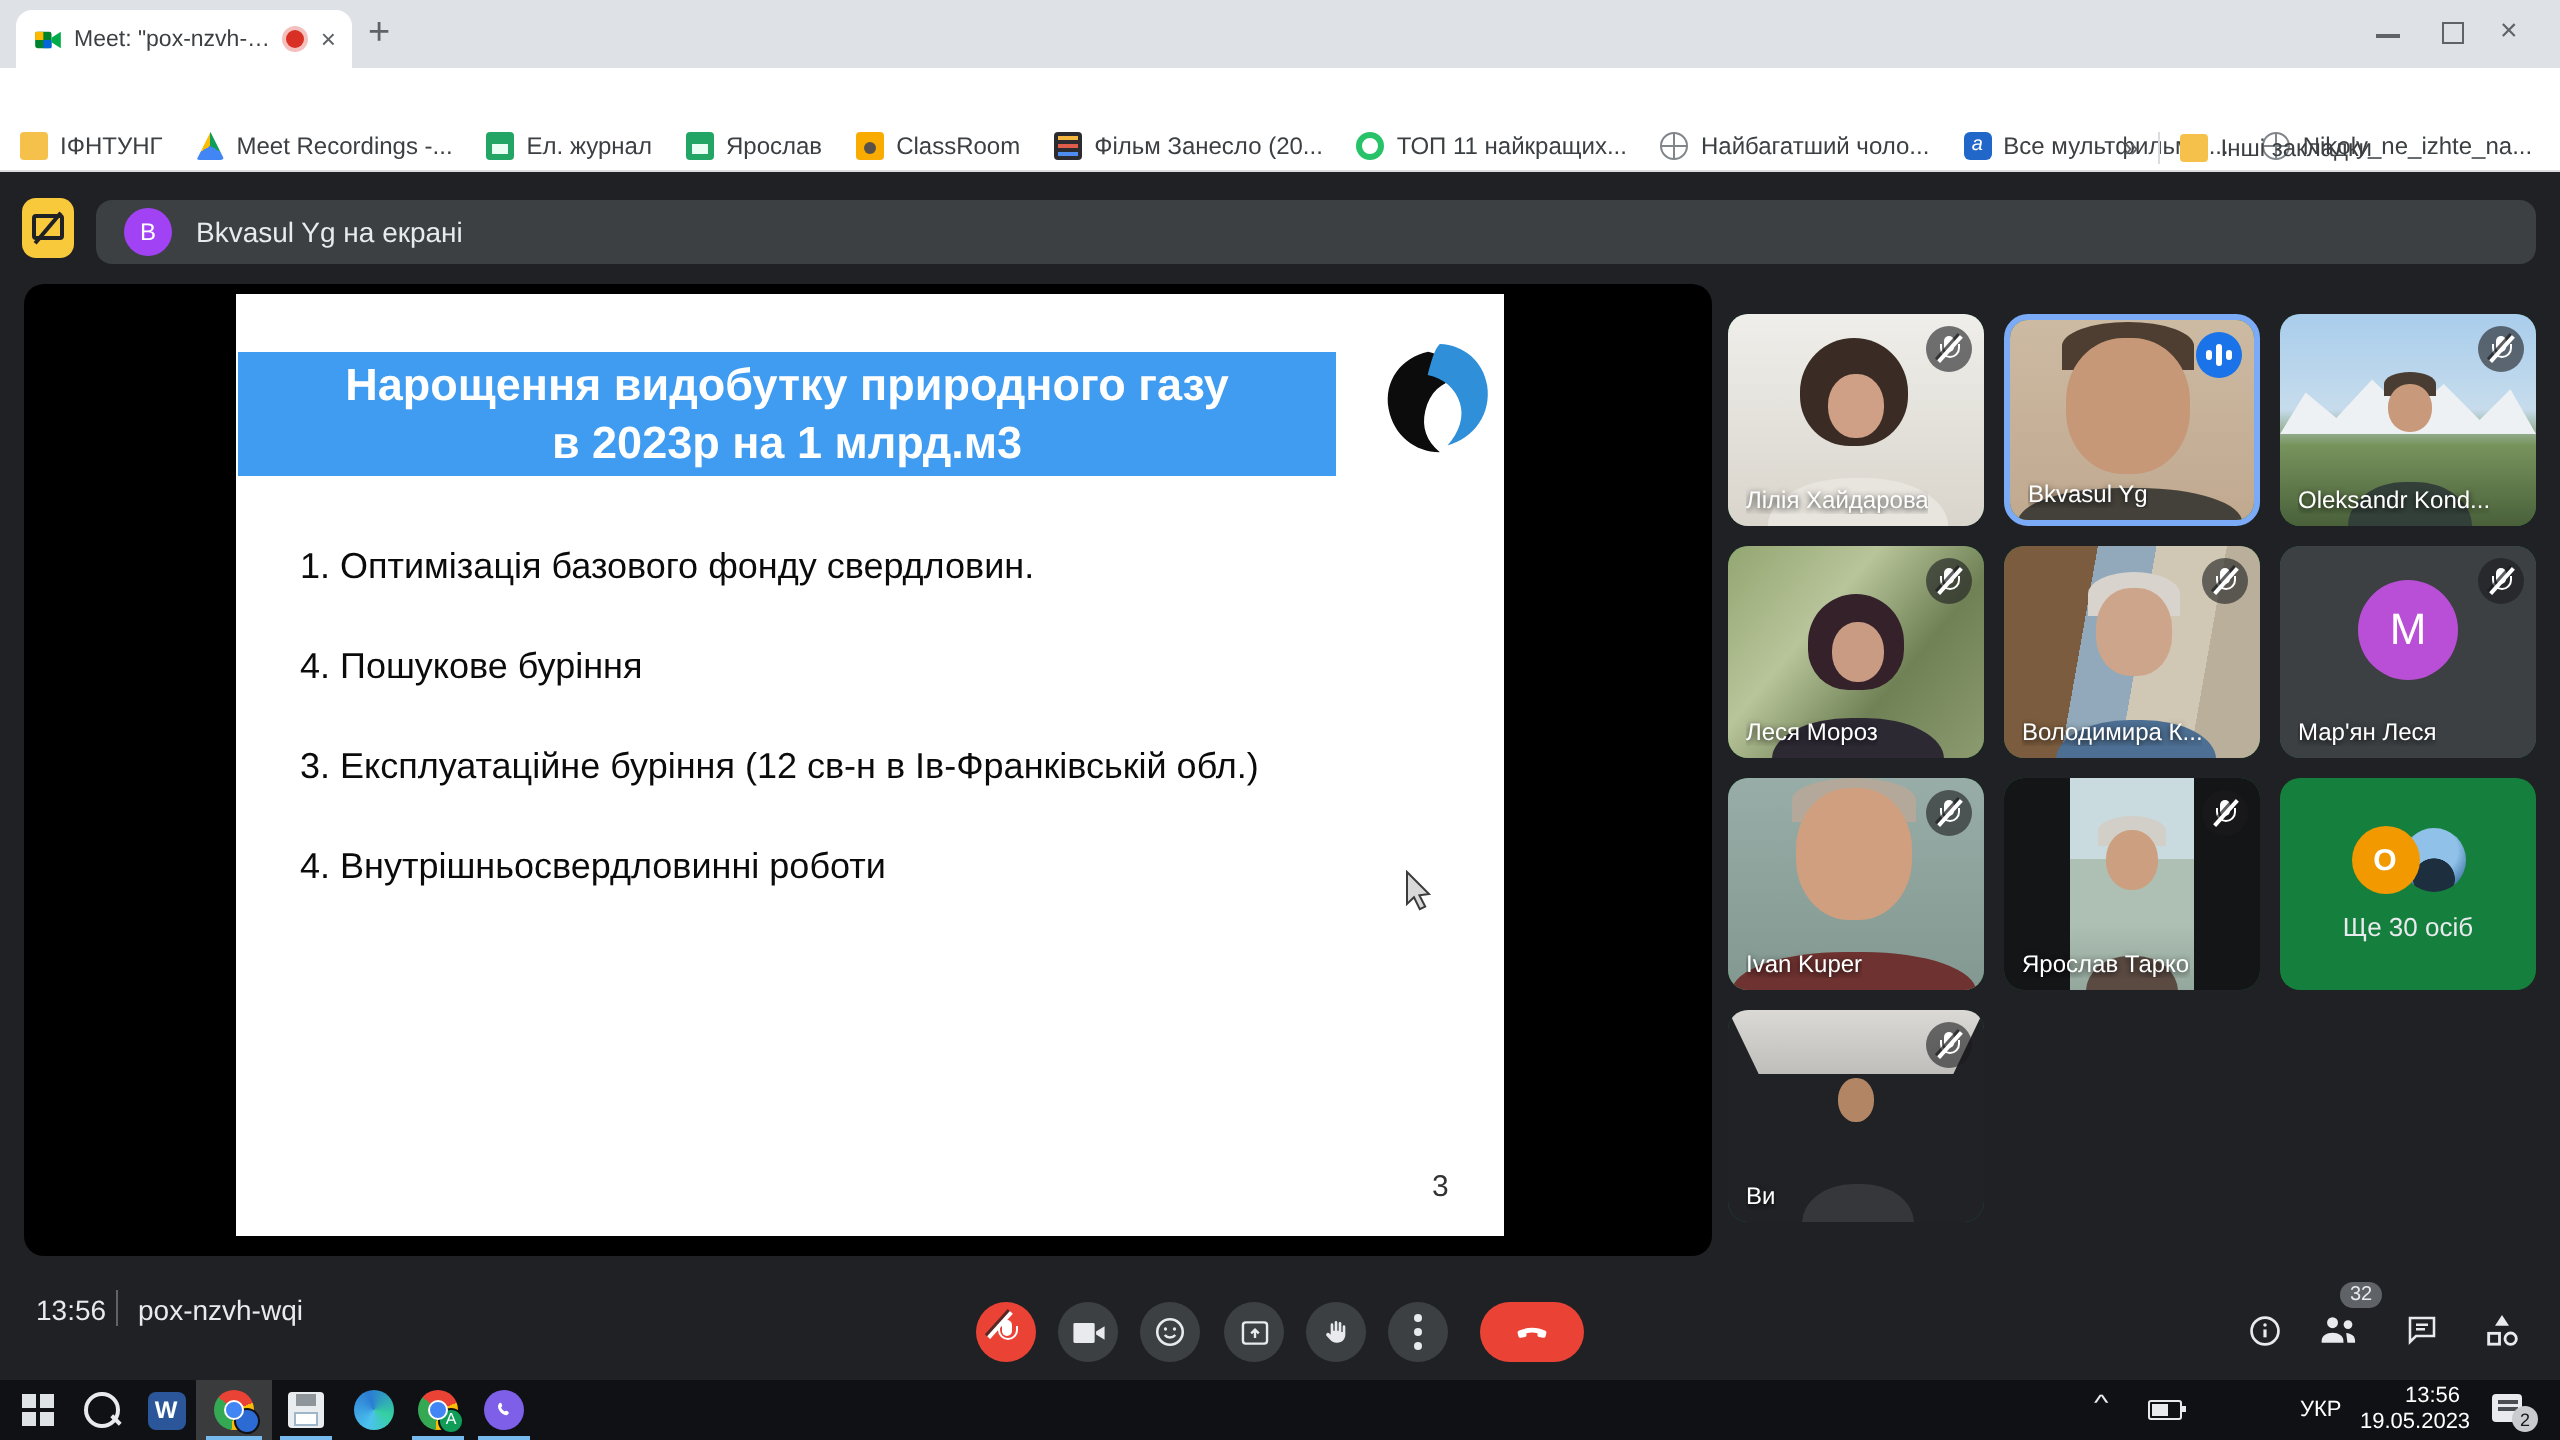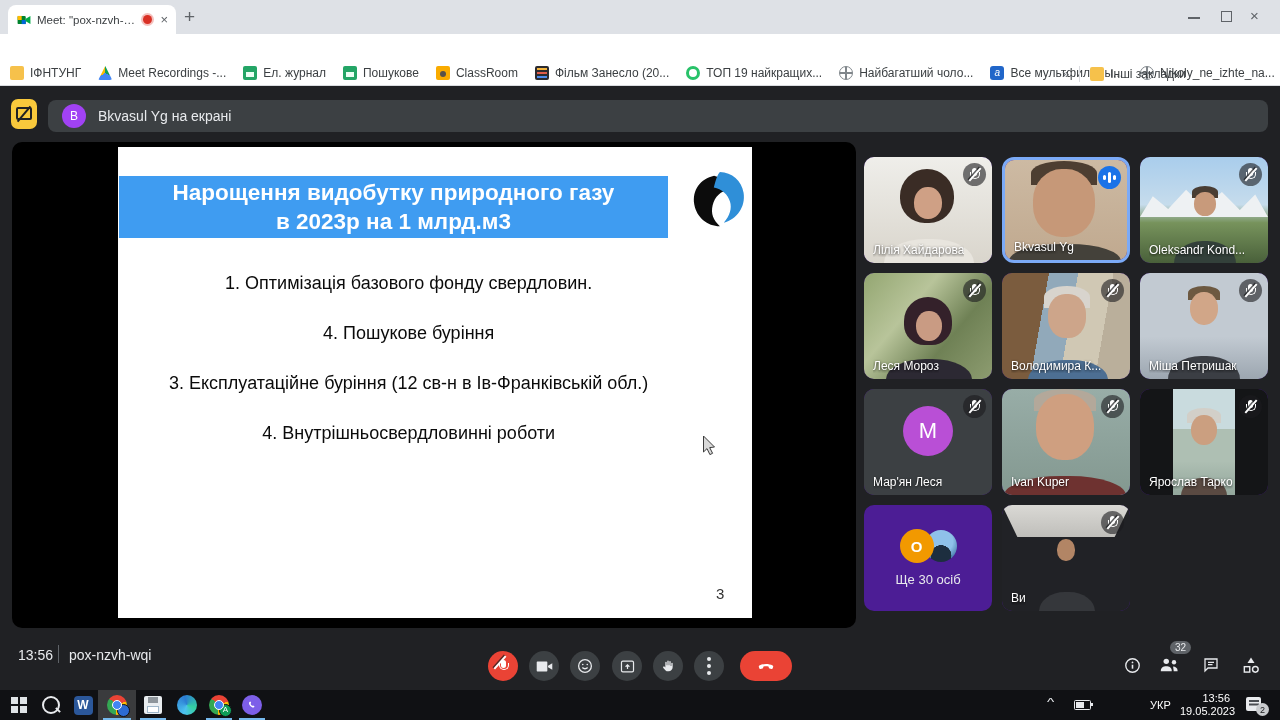--- a/index.html
+++ b/index.html
@@ -54,34 +54,34 @@
   .present-ind{position:absolute;left:11px;top:13px;width:26px;height:30px;border-radius:7px;background:#f9c93c;}
   .present-ind .scr{position:absolute;left:5px;top:8px;width:12px;height:9px;border:2px solid #202124;border-radius:2px;}
   .present-ind .sl{position:absolute;left:12px;top:5px;width:2px;height:20px;background:#202124;transform:rotate(40deg);}
   .toast{position:absolute;left:48px;top:14px;width:1220px;height:32px;background:#3c4043;border-radius:8px;
     display:flex;align-items:center;padding-left:14px;box-sizing:border-box;gap:12px;}
   .toast-av{width:24px;height:24px;border-radius:50%;background:#a142f4;color:#fff;font-size:12px;
     display:flex;align-items:center;justify-content:center;flex:none;}
   .toast-txt{font-size:14px;color:#e8eaed;}
 
   .presentation{position:absolute;left:12px;top:56px;width:844px;height:486px;background:#000;border-radius:10px;overflow:hidden;}
-  .slide{position:absolute;left:106px;top:5px;width:634px;height:471px;background:#fff;text-align:center;}
+  .slide{position:absolute;left:106px;top:5px;width:634px;height:471px;background:#fff;}
   .slide-banner{position:absolute;left:1px;top:29px;width:549px;height:62px;background:#3f9cf1;
     display:flex;flex-direction:column;align-items:center;justify-content:center;}
   .slide-banner span{color:#fff;font-weight:bold;font-size:22.5px;line-height:29px;white-space:nowrap;}
-  .slide-items{position:absolute;left:51px;top:124px;list-style:none;margin:0;padding:0;}
+  .slide-items{position:absolute;left:32px;top:124px;list-style:none;margin:0;padding:0;}
   .slide-items li{font-size:18px;color:#0b0b0b;line-height:25px;margin-bottom:25px;white-space:nowrap;}
   .slide-page{position:absolute;left:598px;top:438px;font-size:15px;color:#333;}
   .slide-logo{position:absolute;left:570px;top:22px;}
   .cursor{position:absolute;left:584px;top:288px;}
 
   
   .grid{position:absolute;left:864px;top:71px;width:404px;display:grid;
     grid-template-columns:repeat(3,128px);grid-auto-rows:106px;gap:10px;}
-  .tile{position:relative;border-radius:10px;overflow:hidden;background:#4c1d95;box-sizing:border-box;}
+  .tile{position:relative;border-radius:10px;overflow:hidden;background:#15803d;box-sizing:border-box;}
   .tile.speaking{border:3px solid #7baaf7;border-radius:12px;}
   .pname{position:absolute;left:9px;bottom:6px;font-size:12px;color:#fff;max-width:88%;
     white-space:nowrap;overflow:hidden;text-overflow:ellipsis;text-shadow:0 1px 3px rgba(0,0,0,.85);}
   .scene{position:absolute;inset:0;}
   .scene i{position:absolute;display:block;}
   .scene .torso{bottom:-4px;border-radius:46% 46% 0 0/85% 85% 0 0;}
   .scene .face{border-radius:48%;}
 
   .mic{position:absolute;top:6px;right:6px;width:23px;height:23px;border-radius:50%;
     background:rgba(26,27,30,.60);display:flex;align-items:center;justify-content:center;}
@@ -274,33 +274,33 @@
     <span class="bm">
         <i class="bi bi-drive"></i>
         <span>Meet Recordings -...</span>
       </span>
     <span class="bm">
         <i class="bi bi-sheet"></i>
         <span>Ел. журнал</span>
       </span>
     <span class="bm">
         <i class="bi bi-sheet"></i>
-        <span>Пошукове</span>
+        <span>Ярослав</span>
       </span>
     <span class="bm">
         <i class="bi bi-class"></i>
         <span>ClassRoom</span>
       </span>
     <span class="bm">
         <i class="bi bi-film"></i>
         <span>Фільм Занесло (20...</span>
       </span>
     <span class="bm">
         <i class="bi bi-opera"></i>
-        <span>ТОП 19 найкращих...</span>
+        <span>ТОП 11 найкращих...</span>
       </span>
     <span class="bm">
         <i class="bi bi-globe"></i>
         <span>Найбагатший чоло...</span>
       </span>
     <span class="bm">
         <i class="bi bi-a"></i>
         <span>Все мультфильмы...</span>
       </span>
     <span class="bm">
@@ -410,31 +410,20 @@
             <i class="hair"></i>
             <i class="face"></i>
             <i class="torso"></i>
           </div>
         <span class="pname">Володимира К...</span>
         <span class="mic">
             <span class="micg"></span>
           </span>
       </div>
 
-      <div class="tile">
-        <div class="scene v6">
-            <i class="hair"></i>
-            <i class="face"></i>
-            <i class="torso"></i>
-          </div>
-        <span class="pname">Міша Петришак</span>
-        <span class="mic">
-            <span class="micg"></span>
-          </span>
-      </div>
 
       <div class="tile">
         <div class="scene v7"></div>
         <span class="bigav">М</span>
         <span class="pname">Мар'ян Леся</span>
         <span class="mic">
             <span class="micg"></span>
           </span>
       </div>
 

